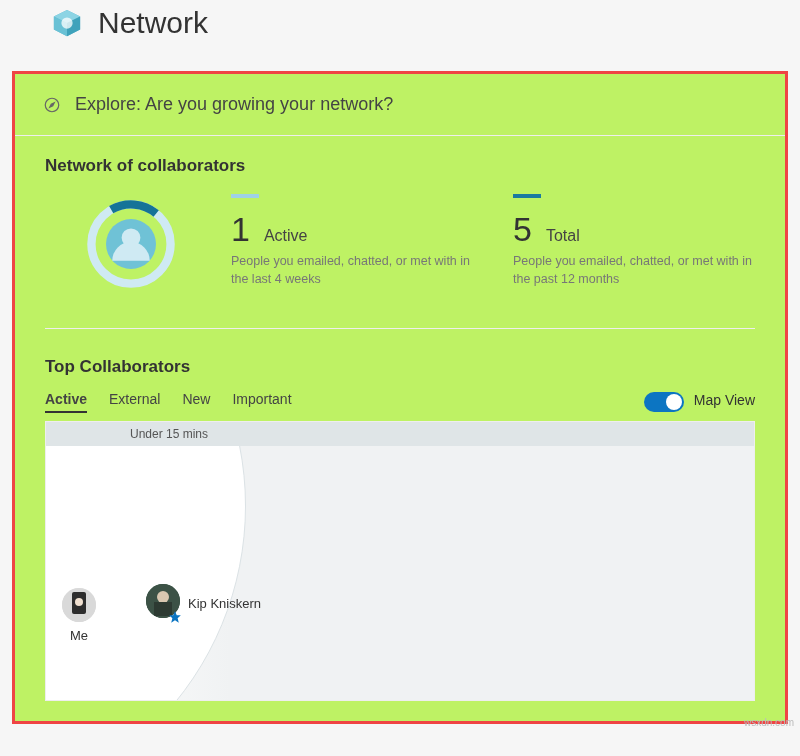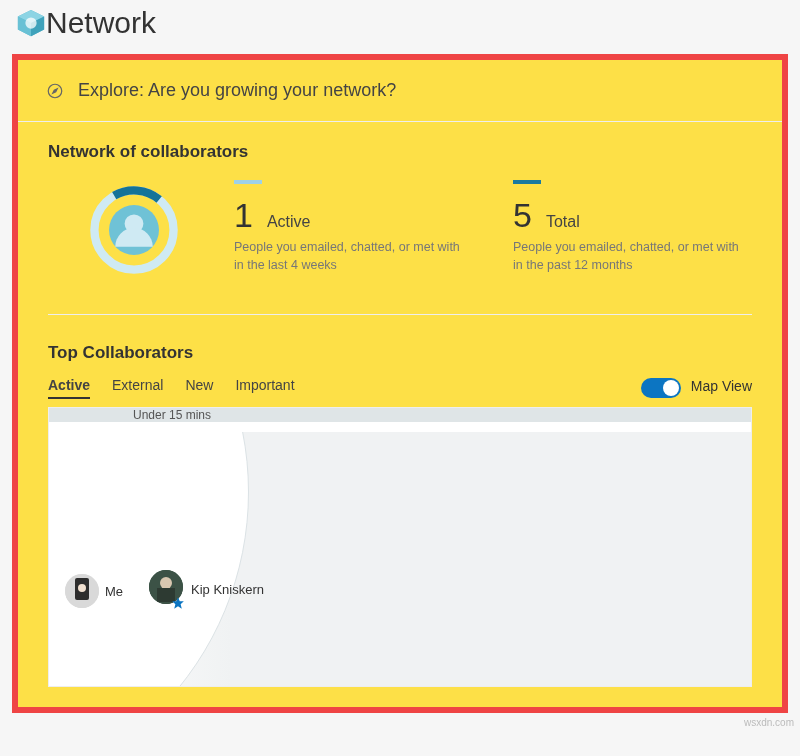--- a/index.html
+++ b/index.html
@@ -7,35 +7,37 @@
       font-family: "Segoe UI", -apple-system, BlinkMacSystemFont, sans-serif;
       background: #f6f6f6;
       width: 800px;
       height: 756px;
       overflow: hidden;
       color: #333;
     }
     .page-header {
       display: flex;
       align-items: center;
+      gap: 16px;
       padding: 6px 16px 14px 16px;
+      margin-left: 36px;
     }
     .logo-icon {
       width: 30px; height: 30px;
       display: inline-flex; align-items: center; justify-content: center;
     }
     .page-title {
       font-size: 30px;
       font-weight: 400;
       color: #333;
     }
     .card {
-      background: #fde047;
-      border: 6px solid #ef4444;
-      margin: 0 12px 12px 12px;
+      background: #bef264;
+      border: 3px solid #ef4444;
+      margin: 17px 12px 12px 12px;
     }
     .explore-row {
       display: flex; align-items: center; gap: 14px;
       padding: 20px 28px;
       border-bottom: 1px solid #eee;
     }
     .compass-icon { width: 18px; height: 18px; color: #666; }
     .explore-text { font-size: 18px; color: #444; }
     .section {
       padding: 20px 30px 4px 30px;
@@ -77,21 +79,21 @@
     .toggle-label { font-size: 14px; color: #333; }
     .map-panel {
       margin-top: 8px;
       border: 1px solid #eee;
       background: #fff;
       position: relative;
       height: 280px;
     }
     .map-header {
       background: #dfe5e7;
-      height: 14px;
+      height: 24px;
       display: flex; align-items: center;
       font-size: 12px; color: #555;
       padding-left: 84px;
     }
     .map-body {
       position: absolute; top: 24px; left: 0; right: 0; bottom: 0;
       background: linear-gradient(to right, #ffffff 0%, #f0f2f3 26%, #f0f2f3 100%);
       overflow: hidden;
     }
     .map-arc {
@@ -105,21 +107,21 @@
     .avatar {
       width: 34px; height: 34px; border-radius: 50%;
       background: #c9c9c9;
       display: inline-block;
       position: relative; overflow: hidden;
     }
     .avatar.me { background: linear-gradient(#e8e8e8,#d6d6d6); }
     .avatar.kip { background: linear-gradient(#3b5e4c,#2c4138); }
     .node {
       position: absolute;
-      display: flex; flex-direction: row; align-items: center; gap: 6px;
+      display: flex; flex-direction: column; align-items: center; gap: 6px;
     }
     .node-row { flex-direction: row; gap: 8px; align-items: center; }
     .node-label { font-size: 13px; color: #333; white-space: nowrap; }
     .star-badge {
       position: absolute; right: -2px; bottom: -2px;
       width: 14px; height: 14px;
       color: #0c75c2;
     }
     .helpful-row {
       display: flex; justify-content: flex-end; align-items: center; gap: 10px;

